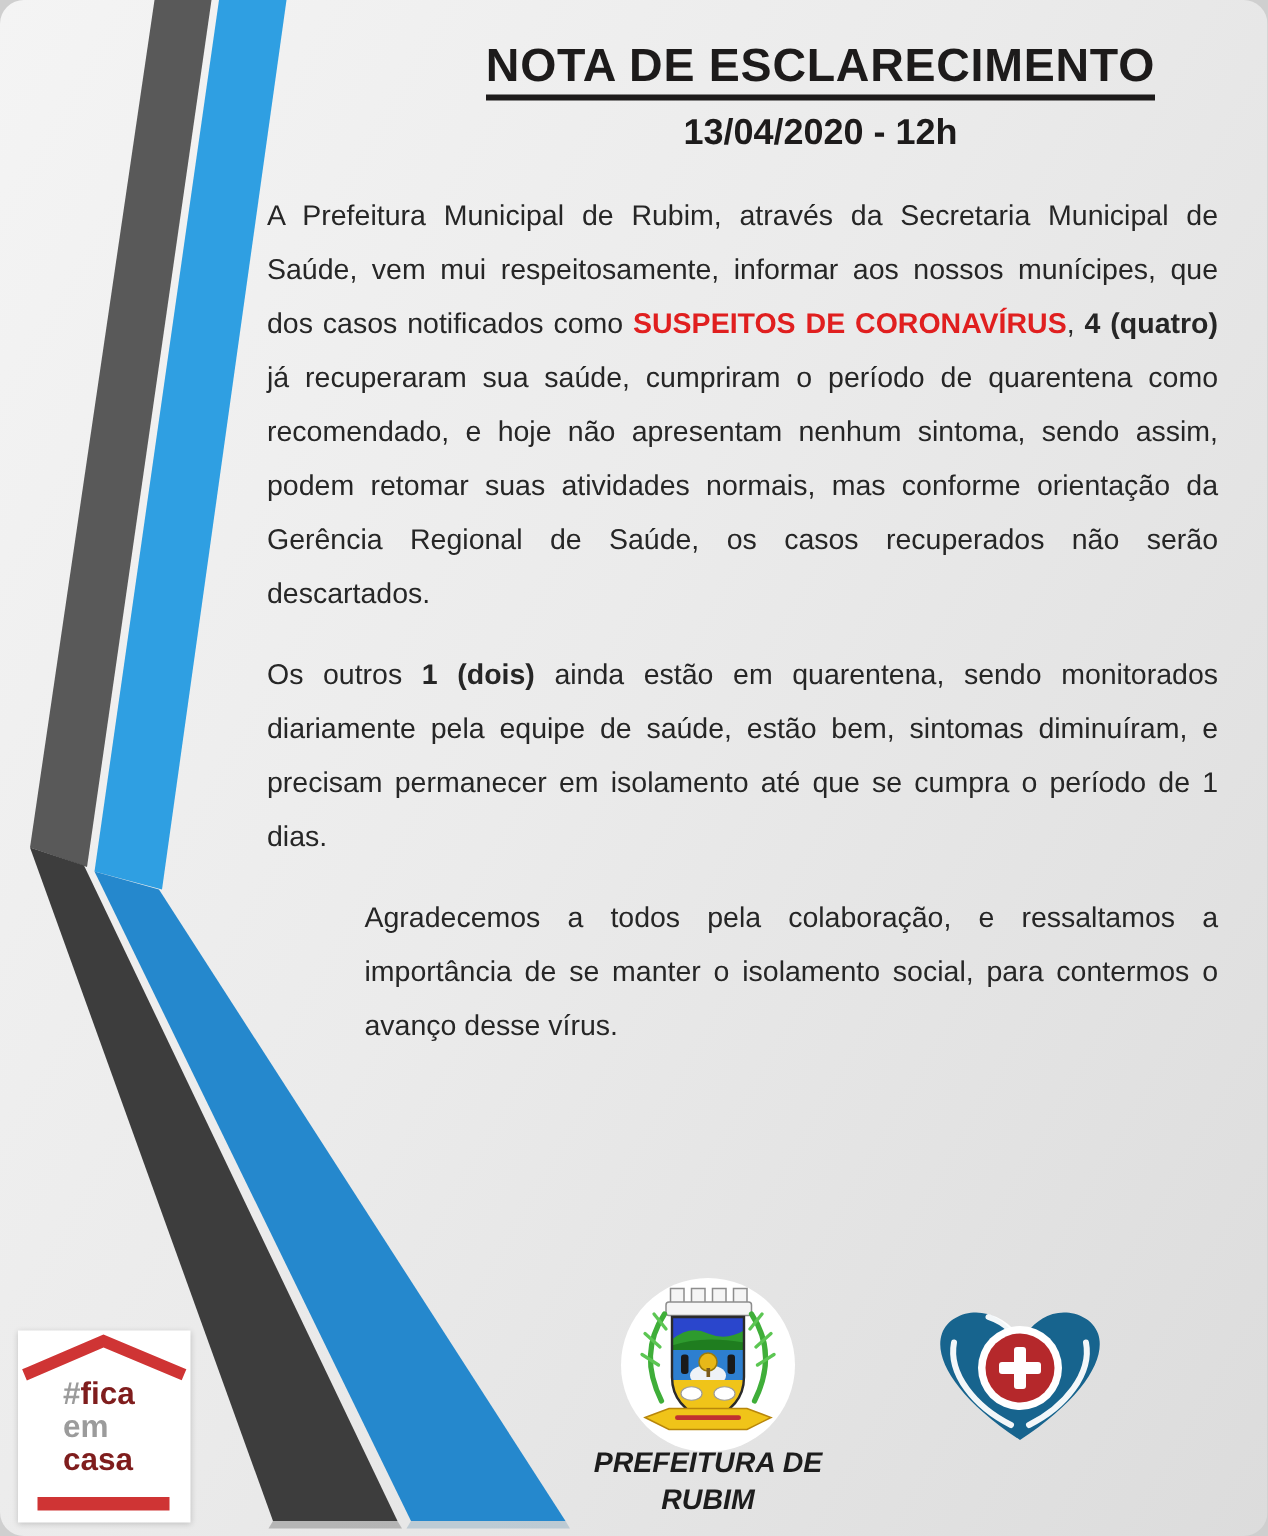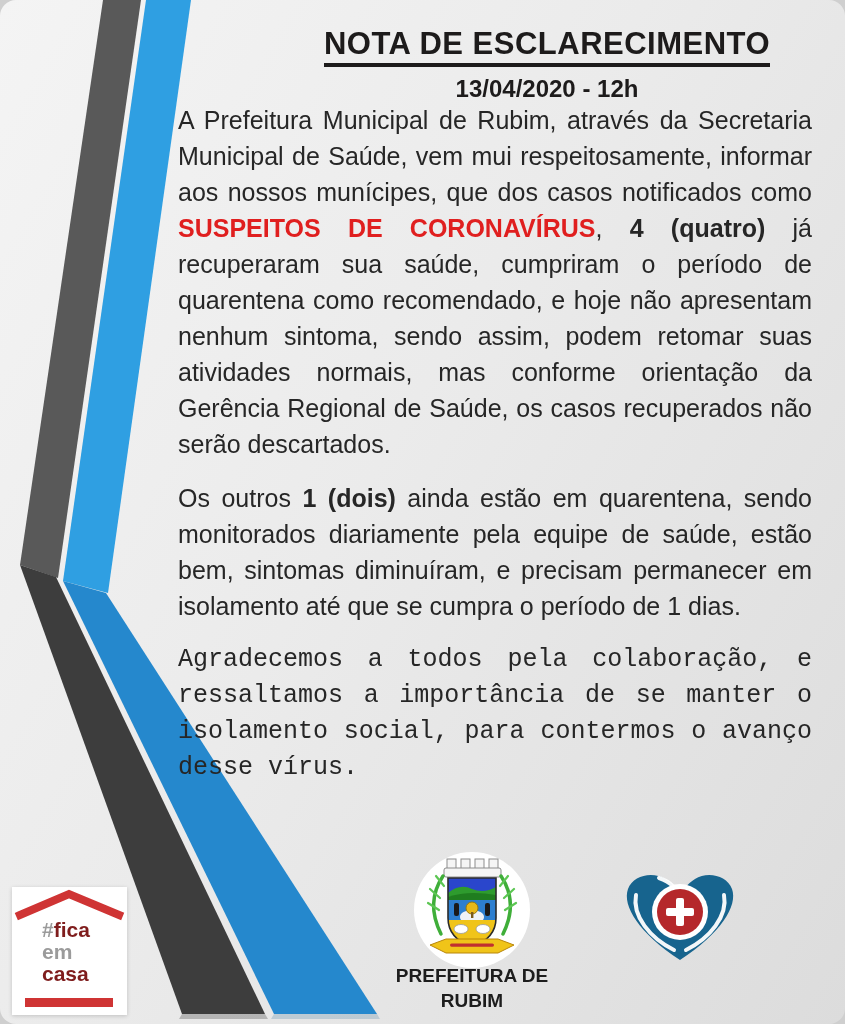--- a/index.html
+++ b/index.html
@@ -13,40 +13,40 @@
 
   
   .note-header{position:absolute;left:178px;top:26px;width:634px;padding-left:52px;text-align:center;}
   .note-title{
     display:inline-block;font-size:31px;font-weight:bold;color:#1d1b1b;letter-spacing:.5px;
     border-bottom:4px solid #1d1b1b;padding-bottom:1px;line-height:1.15;
   }
   .note-datetime{margin-top:8px;font-size:24px;font-weight:600;color:#1d1b1b;}
 
   
-  .doc-body{position:absolute;left:178px;top:102px;width:634px;color:#262626;
-    font-size:25px;line-height:36px;text-align:justify;}
+  .doc-body{position:absolute;left:178px;top:127px;width:634px;color:#262626;
+    font-size:19px;line-height:36px;text-align:justify;}
   .para{margin:0;}
   .para + .para{margin-top:18px;}
-  .para.indent{font-family:Liberation Mono, monospace;}
+  .para.indent{margin-left:65px;}
   .seg-normal{font-weight:normal;}
   .seg-bold{font-weight:bold;}
   .seg-red-bold{font-weight:bold;color:#e01f1f;}
 
   
   .fica-box{position:absolute;left:12px;top:887px;width:115px;height:128px;background:#fff;
     box-shadow:0 1px 4px rgba(0,0,0,.18);}
   .fica-roof{position:absolute;left:0;top:0;}
   .fica-text{position:absolute;left:30px;top:32px;font-weight:bold;font-size:21px;line-height:22px;}
   .fica-hash,.fica-gray{color:#9b9b9b;}
   .fica-red{color:#7f1d1d;}
   .fica-bar{position:absolute;left:13px;bottom:8px;width:88px;height:9px;background:#cf3434;}
 
   .coat-group{position:absolute;left:402px;top:848px;width:140px;}
-  .caption{position:absolute;text-align:center;font-weight:bold;color:#1d1d1d;}
+  .caption{position:absolute;text-align:center;font-weight:bold;color:#1d1d1d;font-style:italic;}
   .caption-prefeitura{left:372px;top:963px;width:200px;font-size:19px;line-height:25px;}
   .caption-secretaria{left:566px;top:963px;width:232px;font-size:18px;line-height:24px;}
 
   .heart-group{position:absolute;left:612px;top:864px;width:136px;height:100px;}
 </style>
 </head>
 <body>
 
 <div class="canvas">
 

